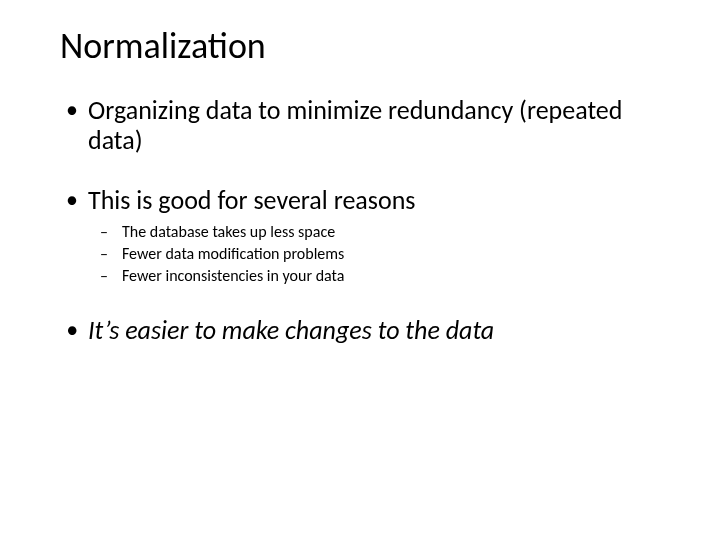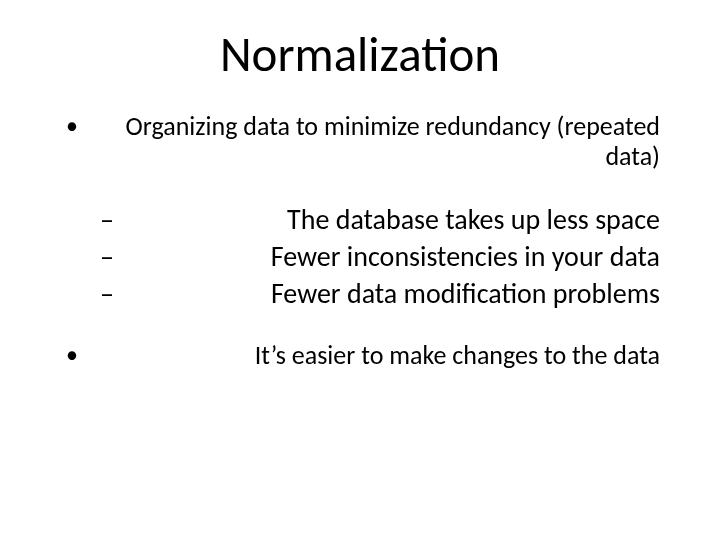--- a/index.html
+++ b/index.html
@@ -1,33 +1,31 @@
 <!DOCTYPE html>
 <html><head>
   <meta charset="utf-8">
   <style>
     * {
       margin: 0;
       padding: 0;
       box-sizing: border-box;
-      text-align: right;
     }
     body {
       width: 720px;
       height: 540px;
       background: #ffffff;
       font-family: Calibri, "Segoe UI", Arial, sans-serif;
       color: #000000;
       padding: 20px 60px 20px 60px;
       overflow: hidden;
     }
     .slide-title {
-      font-size: 49px;
+      font-size: 36px;
       font-weight: 400;
-      text-align: center;
       margin-bottom: 28px;
       margin-top: 4px;
     }
     .content {
       font-size: 26px;
     }
     .bullet-1 {
       position: relative;
       padding-left: 28px;
       margin-bottom: 30px;
@@ -36,21 +34,21 @@
     .bullet-1::before {
       content: "•";
       position: absolute;
       left: 6px;
       top: 0;
       font-size: 24px;
     }
     .bullet-2 {
       position: relative;
       padding-left: 62px;
-      font-size: 28px;
+      font-size: 16px;
       line-height: 1.25;
       margin-bottom: 2px;
     }
     .bullet-2::before {
       content: "–";
       position: absolute;
       left: 40px;
       top: 0;
     }
     .group {
@@ -63,22 +61,23 @@
 </head>
 <body>
 
 <div class="slide-title">Normalization</div>
 
 <div class="content">
 
   <div class="bullet-1 group">Organizing data to minimize redundancy (repeated data)</div>
 
   <div class="group">
+    <div class="bullet-1" style="margin-bottom:6px;">This is good for several reasons</div>
     <div class="bullet-2">The database takes up less space</div>
+    <div class="bullet-2">Fewer data modification problems</div>
     <div class="bullet-2">Fewer inconsistencies in your data</div>
-    <div class="bullet-2">Fewer data modification problems</div>
   </div>
 
   <div class="group-tight">
-    <div class="bullet-1" style="margin-bottom:19px;">It’s easier to make changes to the data</div>
+    <div class="bullet-1" style="margin-bottom:19px;font-style:italic;">It’s easier to make changes to the data</div>
   </div>
 
 </div>
 
 </body></html>

